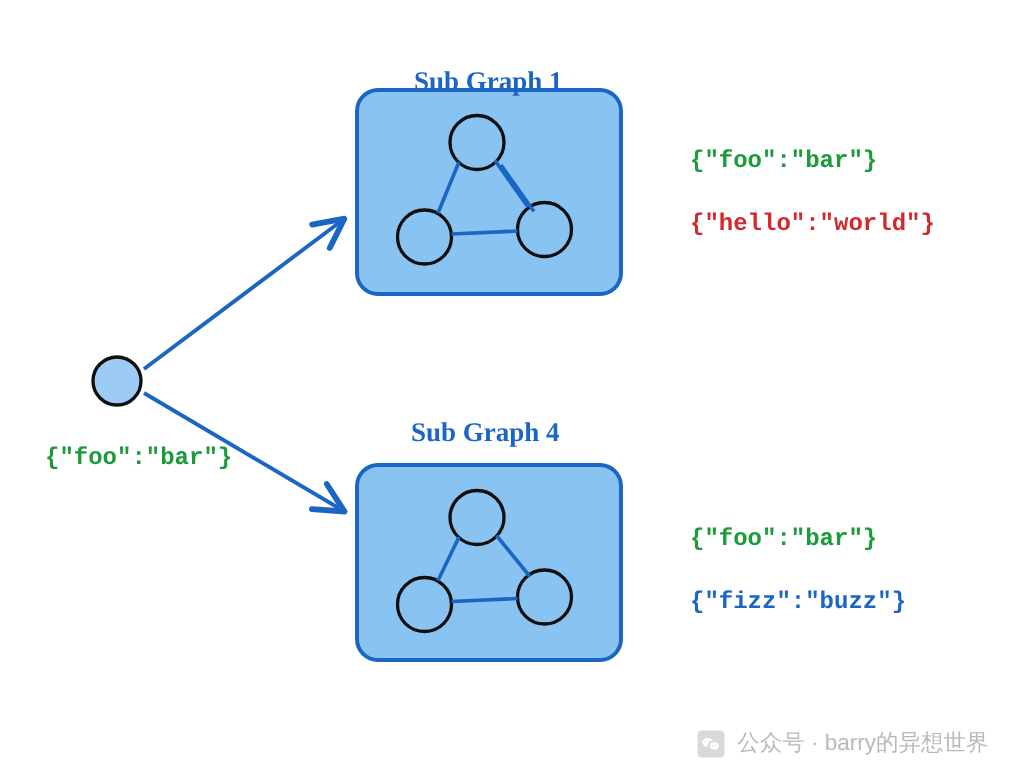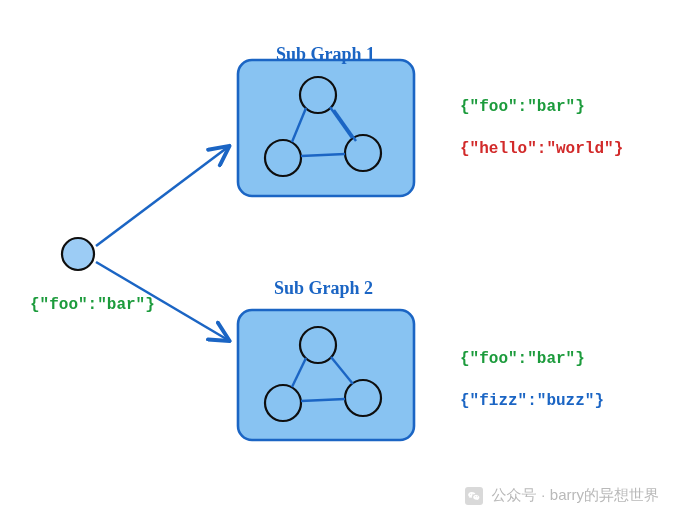--- a/index.html
+++ b/index.html
@@ -101,21 +101,21 @@
       <circle cx="318" cy="345" r="18" fill="none" stroke="#0e0e0e" stroke-width="2.2"></circle>
       <circle cx="363" cy="398" r="18" fill="none" stroke="#0e0e0e" stroke-width="2.2"></circle>
       <circle cx="283" cy="403" r="18" fill="none" stroke="#0e0e0e" stroke-width="2.2"></circle>
       <line x1="306" y1="358" x2="292" y2="387" stroke="#1b65c4" stroke-width="2.4"></line>
       <line x1="331" y1="357" x2="353" y2="384" stroke="#1b65c4" stroke-width="2.4"></line>
       <line x1="301" y1="401" x2="345" y2="399" stroke="#1b65c4" stroke-width="2.4"></line>
     </g>
   </svg>
 
   <div class="title" style="left:276px; top:44px;">Sub Graph 1</div>
-  <div class="title" style="left:274px; top:278px;">Sub Graph 2</div>
+  <div class="title" style="left:274px; top:278px;">Sub Graph 4</div>
 
   <div class="label green" style="left:30px; top:296px;">{"foo":"bar"}</div>
 
   <div class="label green" style="left:460px; top:98px;">{"foo":"bar"}</div>
   <div class="label red" style="left:460px; top:140px;">{"hello":"world"}</div>
 
   <div class="label green" style="left:460px; top:350px;">{"foo":"bar"}</div>
   <div class="label blue" style="left:460px; top:392px;">{"fizz":"buzz"}</div>
 
   <div class="watermark">

